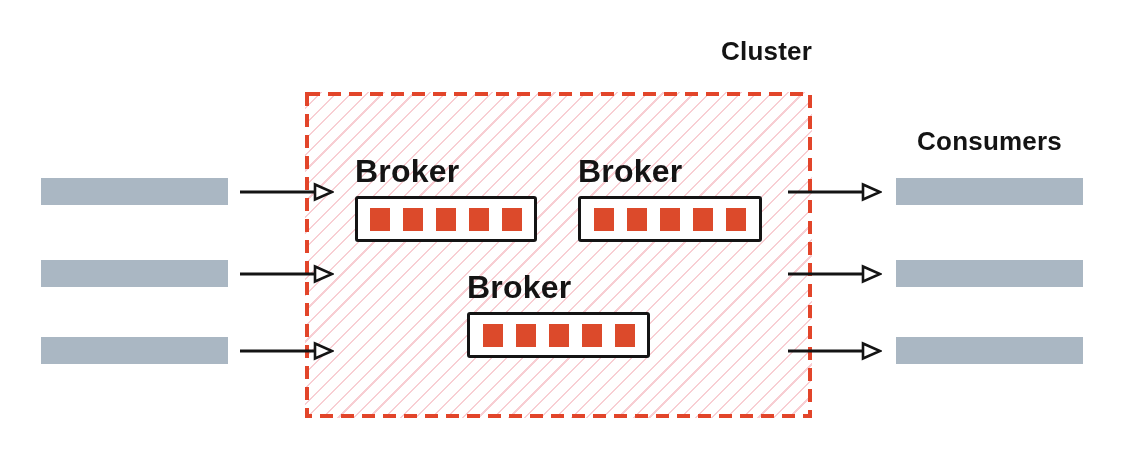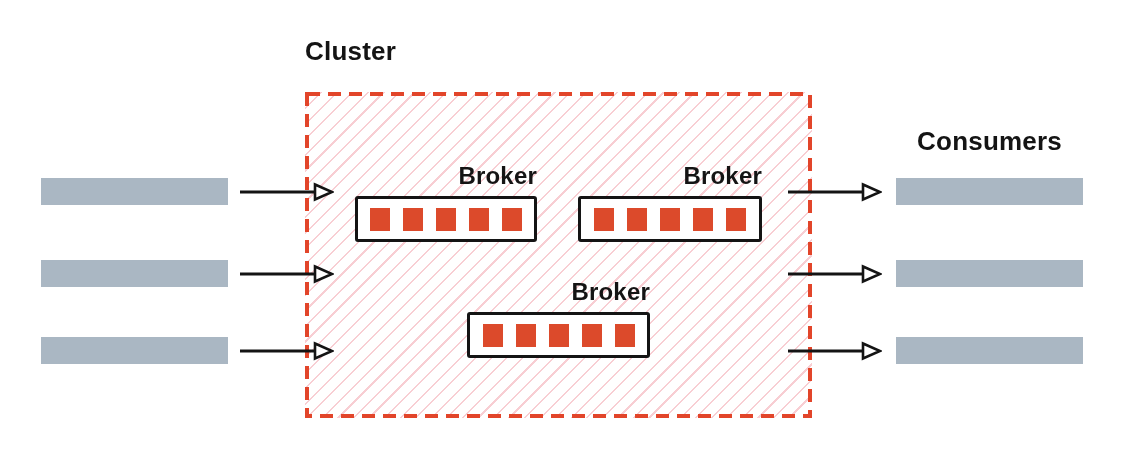--- a/index.html
+++ b/index.html
@@ -4,21 +4,21 @@
 <style>
   :root{
     --red:#E2452A; --sq:#DC4A2B; --pink:#F8CED3; --gray:#AAB7C3; --ink:#141414;
   }
   html,body{margin:0;padding:0;background:#fff;}
   #canvas{
     position:relative;width:1124px;height:458px;background:#ffffff;overflow:hidden;
     font-family:"Liberation Sans","DejaVu Sans",sans-serif;color:var(--ink);
   }
   .title{
-    position:absolute;left:305px;top:36px;width:507px;text-align:left;
+    position:absolute;left:305px;top:36px;width:507px;text-align:right;
     font-size:26px;font-weight:600;letter-spacing:.2px;
   }
   .side-label{
     position:absolute;top:126px;width:187px;text-align:center;
     font-size:26px;font-weight:600;letter-spacing:.2px;
   }
   .side-label.producers{left:41px;}
   .side-label.consumers{left:896px;}
   .cluster{
     position:absolute;left:305px;top:92px;width:507px;height:326px;
@@ -29,22 +29,22 @@
   .cluster rect{fill:none;stroke:var(--red);stroke-width:4;stroke-dasharray:13 8;}
   .bar{position:absolute;width:187px;height:27px;background:var(--gray);}
   .arrow{position:absolute;width:95px;height:20px;}
   .arrow line{stroke:var(--ink);stroke-width:3;}
   .arrow polygon{fill:#ffffff;stroke:var(--ink);stroke-width:2.6;stroke-linejoin:miter;}
   .broker{position:absolute;}
   .broker.b1{left:355px;top:196px;width:182px;height:46px;}
   .broker.b2{left:578px;top:196px;width:184px;height:46px;}
   .broker.b3{left:467px;top:312px;width:183px;height:46px;}
   .broker-label{
-    position:absolute;bottom:calc(100% + 7px);left:0;width:100%;text-align:right;
-    font-size:24px;font-weight:600;letter-spacing:.2px;line-height:1.1;margin-top:32px;
+    position:absolute;bottom:calc(100% + 7px);left:0;width:100%;text-align:left;
+    font-size:32px;font-weight:600;letter-spacing:.2px;line-height:1.1;margin-top:32px;
   }
   .broker-box{
     box-sizing:border-box;width:100%;height:100%;background:#ffffff;
     border:3px solid var(--ink);border-radius:3px;
     display:flex;align-items:center;justify-content:center;
   }
   .slots{display:flex;gap:13px;}
   .slot{width:20px;height:23px;background:var(--sq);}
 </style>
 </head>

